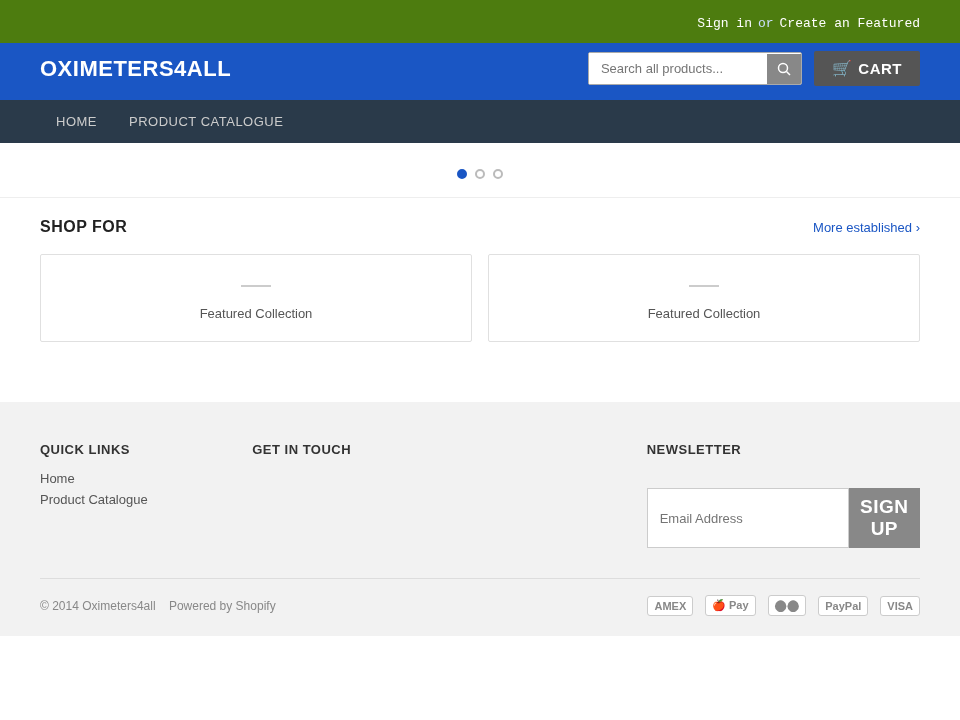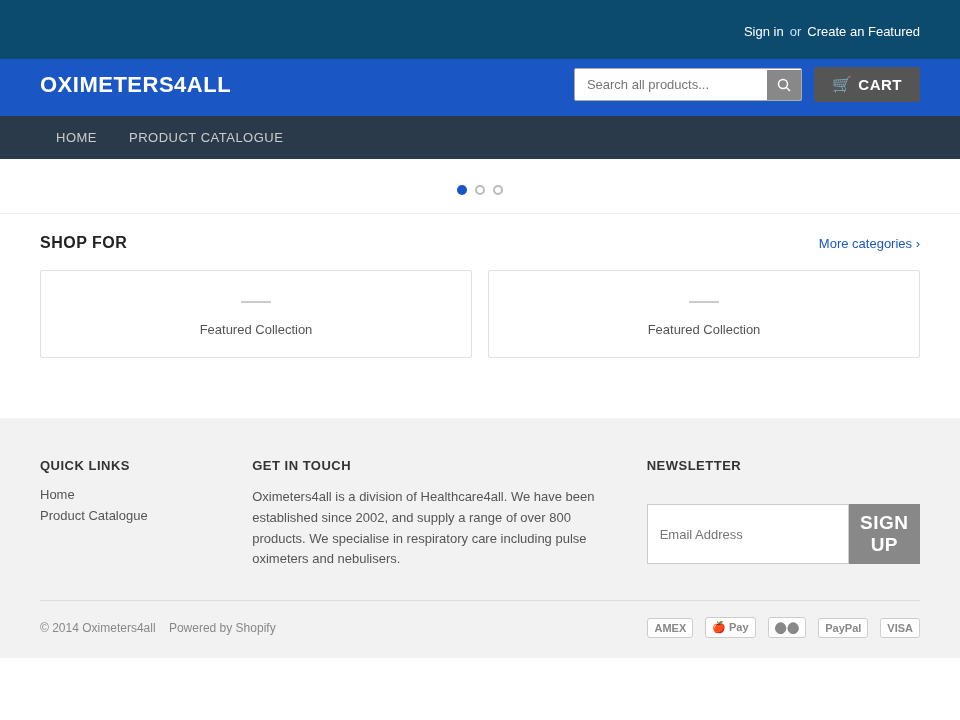--- a/index.html
+++ b/index.html
@@ -1,21 +1,22 @@
 <!DOCTYPE html>
 <html><head>
   <meta charset="utf-8">
   <style>
     * { margin: 0; padding: 0; box-sizing: border-box; }
     body { font-family: Arial, sans-serif; font-size: 14px; color: #333; background: #fff; }
 
     
     .top-bar {
-      background: #0c4a6e;
-      padding: 16px 40px;
+      background: #4d7c0f;
+      padding: 8px 40px;
+      font-family: Liberation Mono, monospace;
     }
     .top-bar-inner {
       display: flex;
       align-items: center;
       justify-content: space-between;
       padding: 8px 0 4px;
     }
     .top-bar-right {
       display: flex;
       align-items: center;
@@ -55,21 +56,21 @@
       align-items: center;
       border: 1px solid #aaa;
       border-radius: 2px;
       overflow: hidden;
       background: #fff;
     }
     .search-input {
       border: none;
       outline: none;
       padding: 8px 12px;
-      width: 192px;
+      width: 178px;
       font-size: 13px;
       color: #555;
     }
     .search-btn {
       background: #888;
       border: none;
       padding: 8px 10px;
       cursor: pointer;
       color: #fff;
       font-size: 14px;
@@ -321,21 +322,21 @@
   <div class="slider-dots">
     <div class="dot active"></div>
     <div class="dot"></div>
     <div class="dot"></div>
   </div>
 </div>
 
 <div class="main-content">
   <div class="shop-for-header">
     <h2 class="shop-for-title">SHOP FOR</h2>
-    <a href="#" class="more-categories">More categories ›</a>
+    <a href="#" class="more-categories">More established ›</a>
   </div>
   <div class="collections-grid">
     <div class="collection-card">
       <span class="collection-card-icon"></span>
       <span class="collection-card-label">Featured Collection</span>
     </div>
     <div class="collection-card">
       <span class="collection-card-icon"></span>
       <span class="collection-card-label">Featured Collection</span>
     </div>
@@ -346,21 +347,20 @@
   <div class="footer-top">
 
     <div>
       <div class="footer-section-title">QUICK LINKS</div>
       <a href="#" class="footer-link">Home</a>
       <a href="#" class="footer-link">Product Catalogue</a>
     </div>
 
     <div>
       <div class="footer-section-title">GET IN TOUCH</div>
-      <p class="footer-desc">Oximeters4all is a division of Healthcare4all. We have been established since 2002, and supply a range of over 800 products. We specialise in respiratory care including pulse oximeters and nebulisers.</p>
     </div>
 
     <div>
       <div class="footer-section-title">NEWSLETTER</div>
       <div class="newsletter-form">
         <input class="newsletter-input" type="email" placeholder="Email Address" style="">
         <button class="newsletter-btn" type="button">SIGN UP</button>
       </div>
     </div>
   </div>

